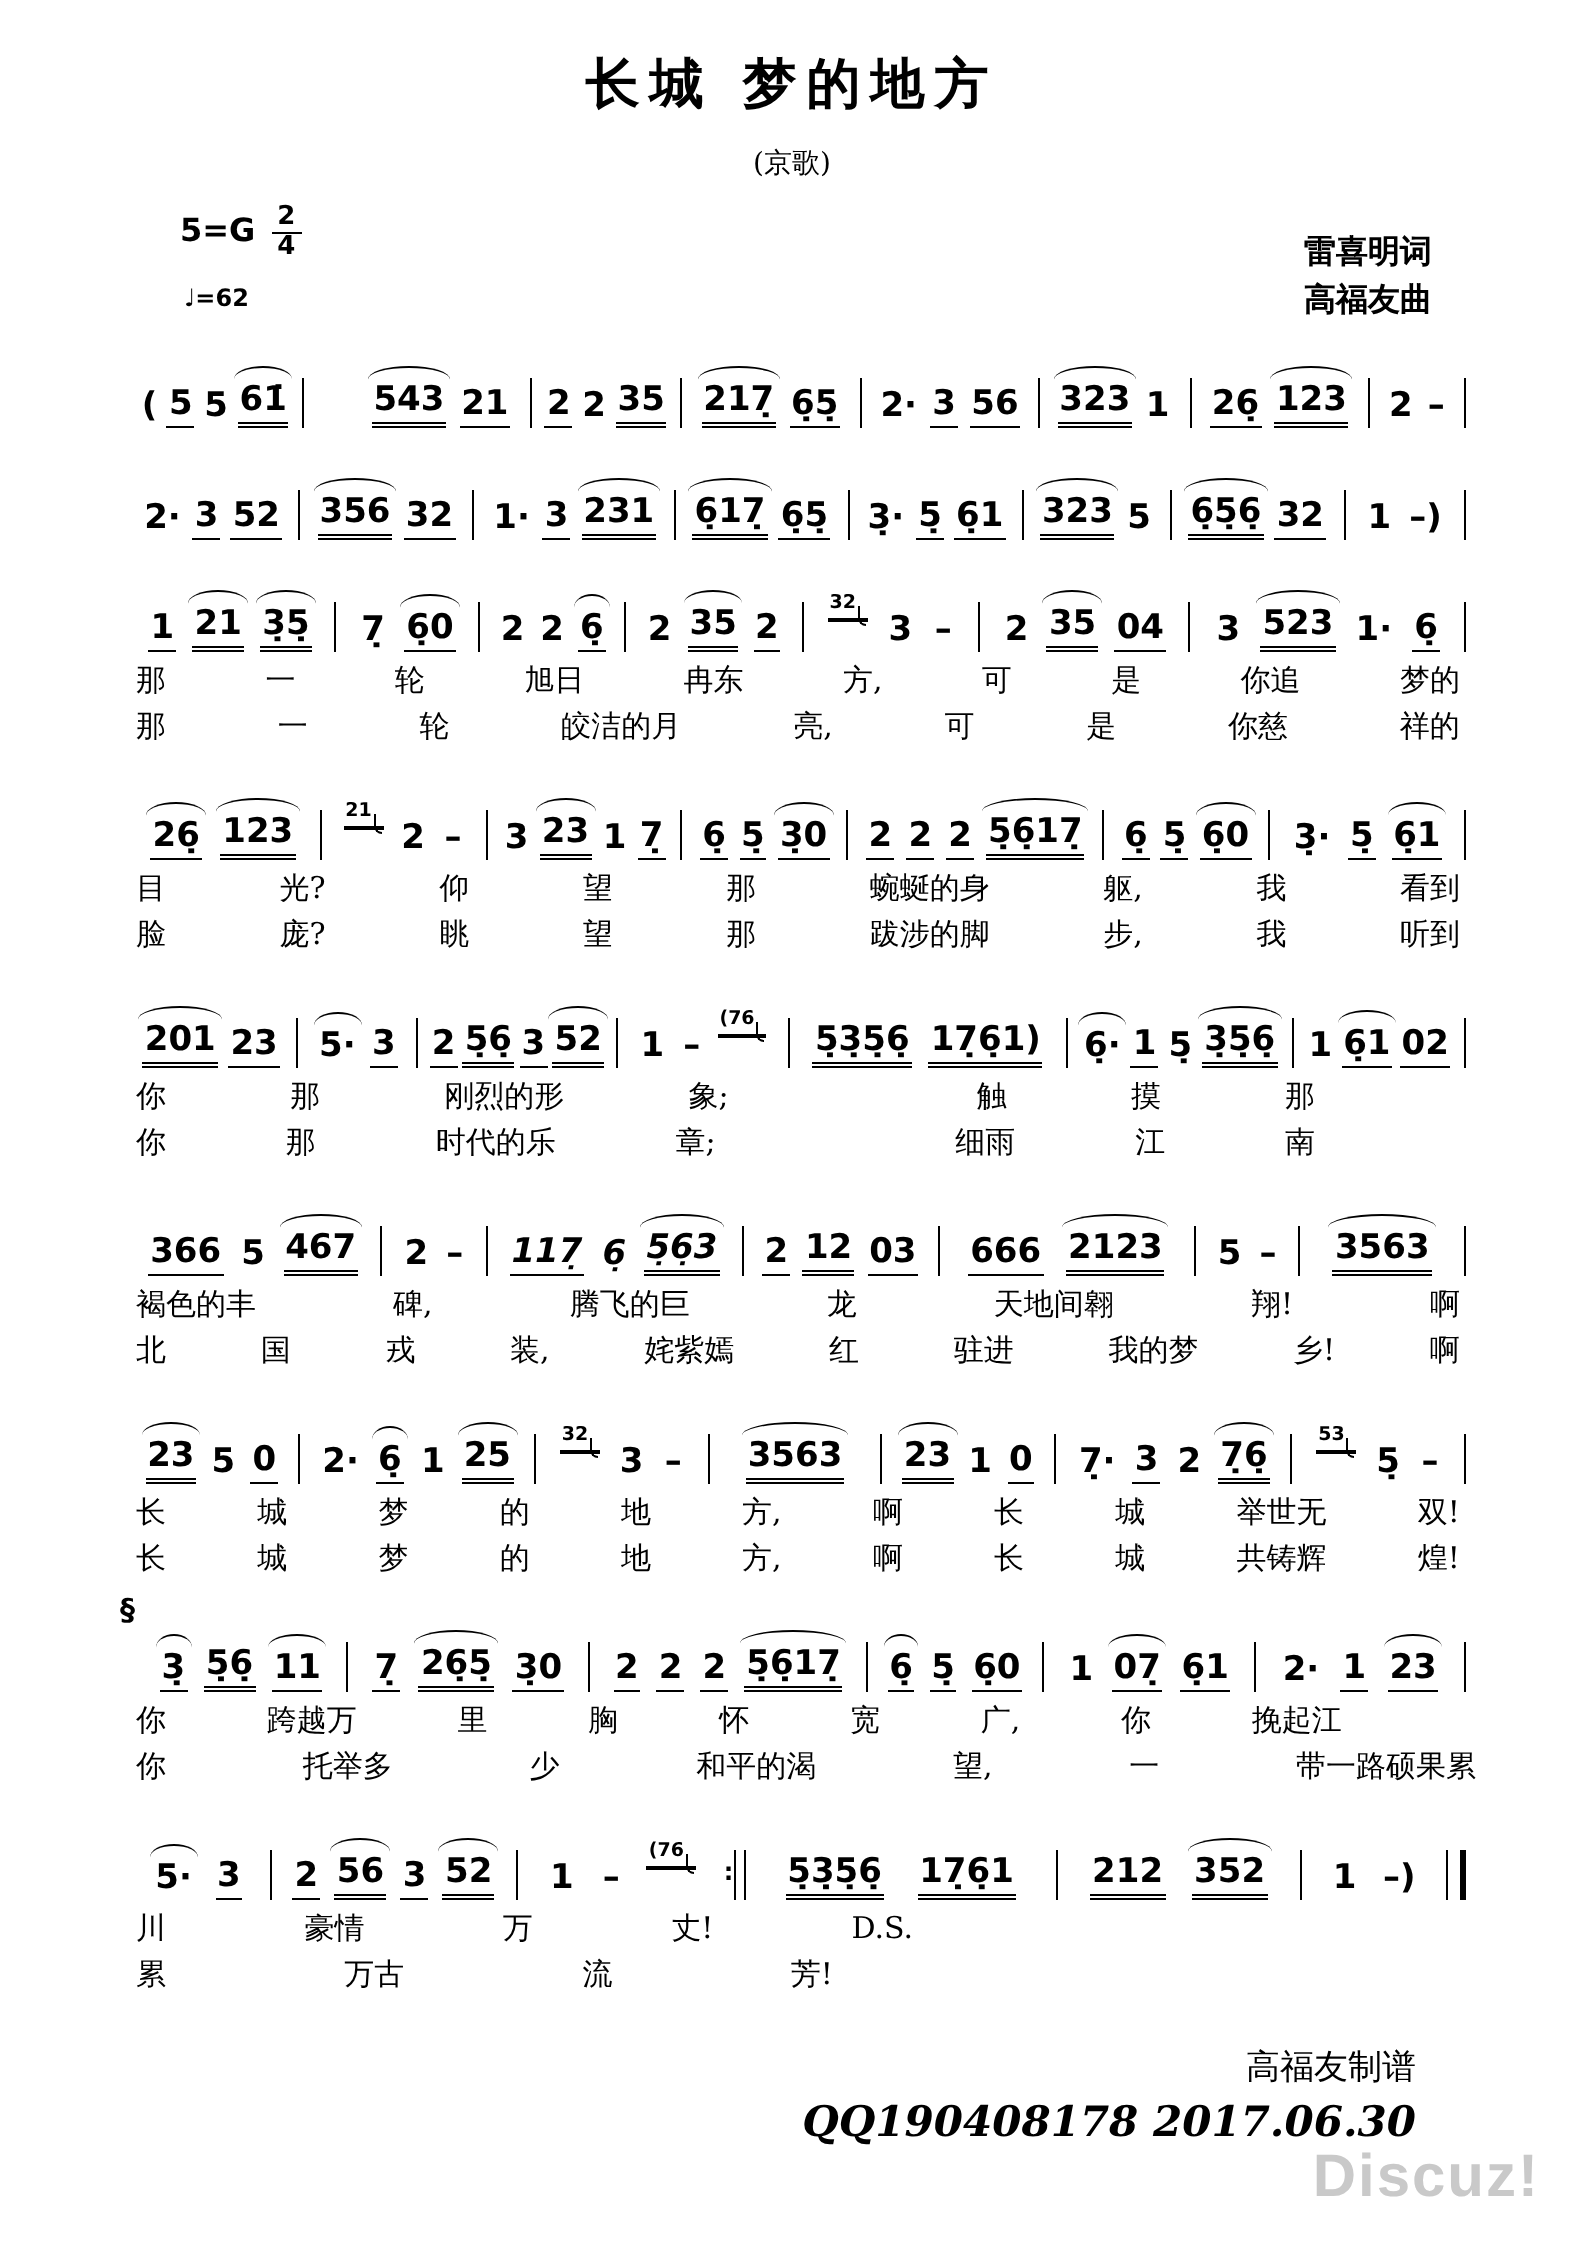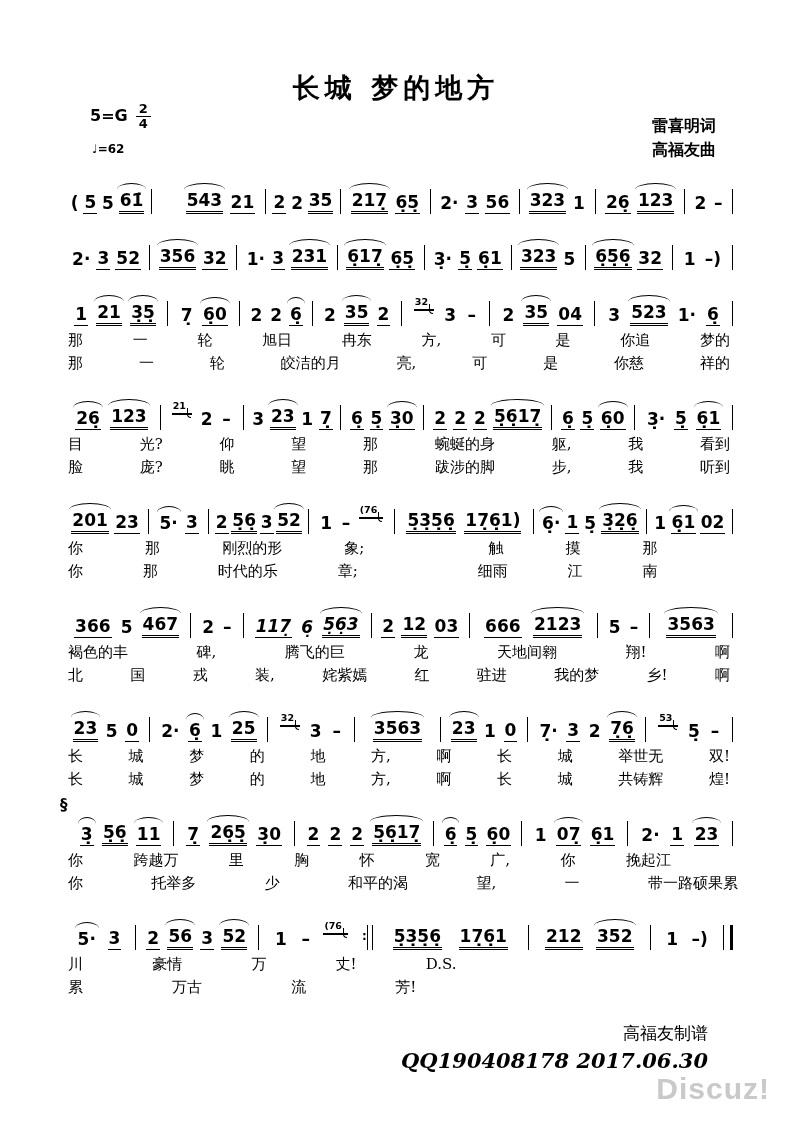--- a/index.html
+++ b/index.html
@@ -1,19 +1,19 @@
 <!DOCTYPE html>
 <html><head>
 <meta charset="utf-8">
 <style>
   html,body{margin:0;padding:0;background:#e8e8e8;}
   .page{position:relative;width:792px;height:1121px;background:#ffffff;color:#000;
         overflow:hidden;font-family:"DejaVu Sans",sans-serif;margin:0 auto;}
   
-  .header{text-align:center;padding-top:70px;}
+  .header{text-align:center;padding-top:24px;}
   .title{font-size:27px;font-weight:bold;letter-spacing:5px;font-family:"DejaVu Sans",sans-serif;}
   .subtitle{margin-top:13px;font-size:14px;font-family:"DejaVu Serif",serif;}
   .meta{position:absolute;left:90px;top:102px;font-size:16px;font-weight:bold;}
   .frac{display:inline-flex;flex-direction:column;text-align:center;vertical-align:middle;
         font-size:13px;line-height:1.05;margin-left:8px;}
   .frac .num{border-bottom:1.5px solid #000;padding:0 3px;}
   .tempo{position:absolute;left:92px;top:142px;font-size:12px;font-weight:bold;}
   .credits{position:absolute;right:76px;top:114px;text-align:right;font-size:16px;line-height:1.5;
            font-family:"DejaVu Serif",serif;font-weight:600;}
   
@@ -46,20 +46,21 @@
   .qq{margin-top:3px;font-size:21px;font-style:italic;font-weight:bold;}
   .watermark{position:absolute;right:22px;top:1072px;font-size:30px;font-weight:bold;
          color:#c9c9c9;font-family:"Liberation Sans",sans-serif;letter-spacing:1px;}
 </style>
 </head>
 <body>
 
 <div class="page">
   <div class="header">
     <div class="title">长城 梦的地方</div>
+    <div class="subtitle">(京歌)</div>
   </div>
 
   <div class="meta">
     <span>5=G</span><span class="frac">
         <span class="num">2</span>
         <span>4</span>
       </span>
   </div>
   <div class="tempo">♩=62</div>
 
@@ -333,21 +334,21 @@
           <span class="bar"></span>
           <div class="measure" style="flex-grow: 10;">
             <span class="tok u2">5̣3̣5̣6̣</span>
             <span class="tok u2">17̣6̣1)</span>
           </div>
           <span class="bar"></span>
           <div class="measure" style="flex-grow: 8;">
             <span class="tok arc">6̣·</span>
             <span class="tok u1">1</span>
             <span class="tok">5̣</span>
-            <span class="tok u2 arc">3̣2̣6̣</span>
+            <span class="tok u2 arc">3̣5̣6̣</span>
           </div>
           <span class="bar"></span>
           <div class="measure" style="flex-grow: 6;">
             <span class="tok">1</span>
             <span class="tok u1 arc">6̣1</span>
             <span class="tok u1">02</span>
           </div>
           <span class="bar"></span>
         </div>
         <div class="lyrics-block">

